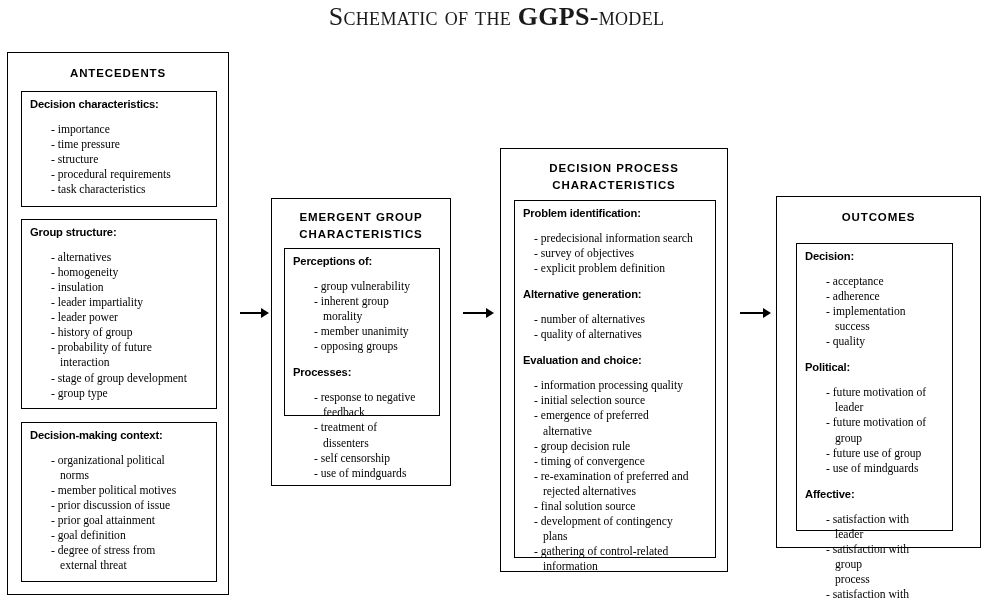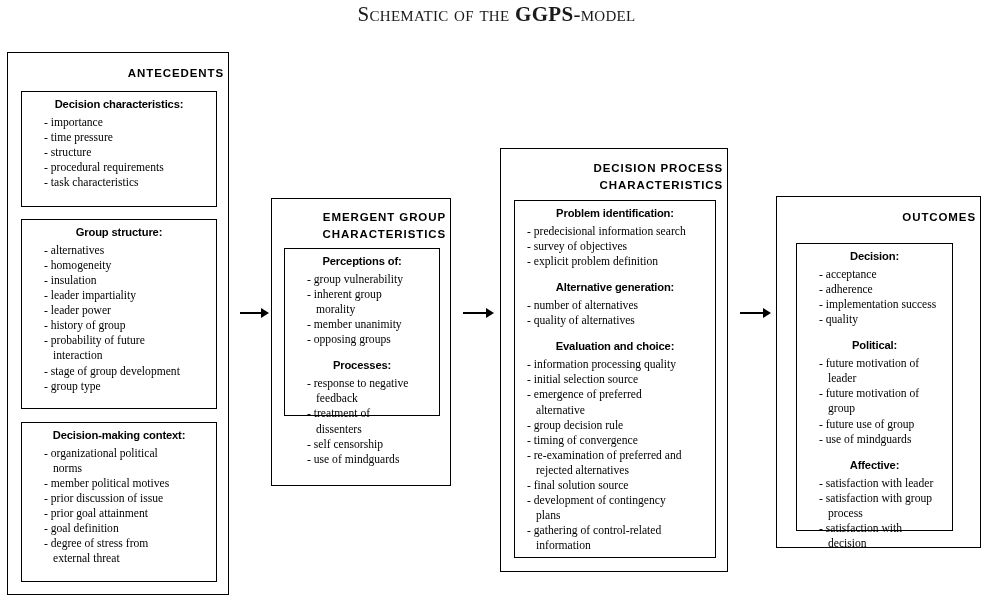--- a/index.html
+++ b/index.html
@@ -18,21 +18,21 @@
   }
 
   
   #diagram-title {
     position: absolute;
     left: 0;
     top: 2px;
     width: 993px;
     text-align: center;
     font-family: "Liberation Serif", "DejaVu Serif", serif;
-    font-size: 21px;
+    font-size: 26px;
     font-variant: small-caps;
     letter-spacing: 0.3px;
     color: #1a1a1a;
     white-space: nowrap;
   }
   #diagram-title .ggps {
     font-weight: bold;
   }
 
   
@@ -40,51 +40,50 @@
     position: absolute;
     border: 1.6px solid #000;
     background: #fff;
     box-sizing: border-box;
   }
   .stage-title {
     font-family: "Liberation Sans", "DejaVu Sans", sans-serif;
     font-weight: bold;
     font-size: 11.5px;
     letter-spacing: 0.9px;
-    text-align: right;
+    text-align: center;
     line-height: 1.45;
     color: #000;
-    margin: 4px;
+    margin: 12px;
     padding: 0;
   }
 
   
   .sub-box {
     position: absolute;
     border: 1.2px solid #000;
     background: #fff;
     box-sizing: border-box;
     padding: 5px 8px 7px 8px;
   }
   .sub-head {
     font-family: "Liberation Sans", "DejaVu Sans", sans-serif;
     font-weight: bold;
     font-size: 11.2px;
     line-height: 1.25;
     color: #000;
     margin: 0 0 3px 0;
     letter-spacing: -0.15px;
-    text-align: center;
   }
   .sub-head.spaced {
     margin-top: 11px;
   }
   ul.items {
     list-style: none;
-    margin: 4px;
+    margin: 11px;
     padding: 0;
   }
   ul.items.indent {
     padding-left: 10px;
   }
   ul.items li {
     font-family: "Liberation Serif", "DejaVu Serif", serif;
     font-size: 11.6px;
     line-height: 1.30;
     color: #000;

